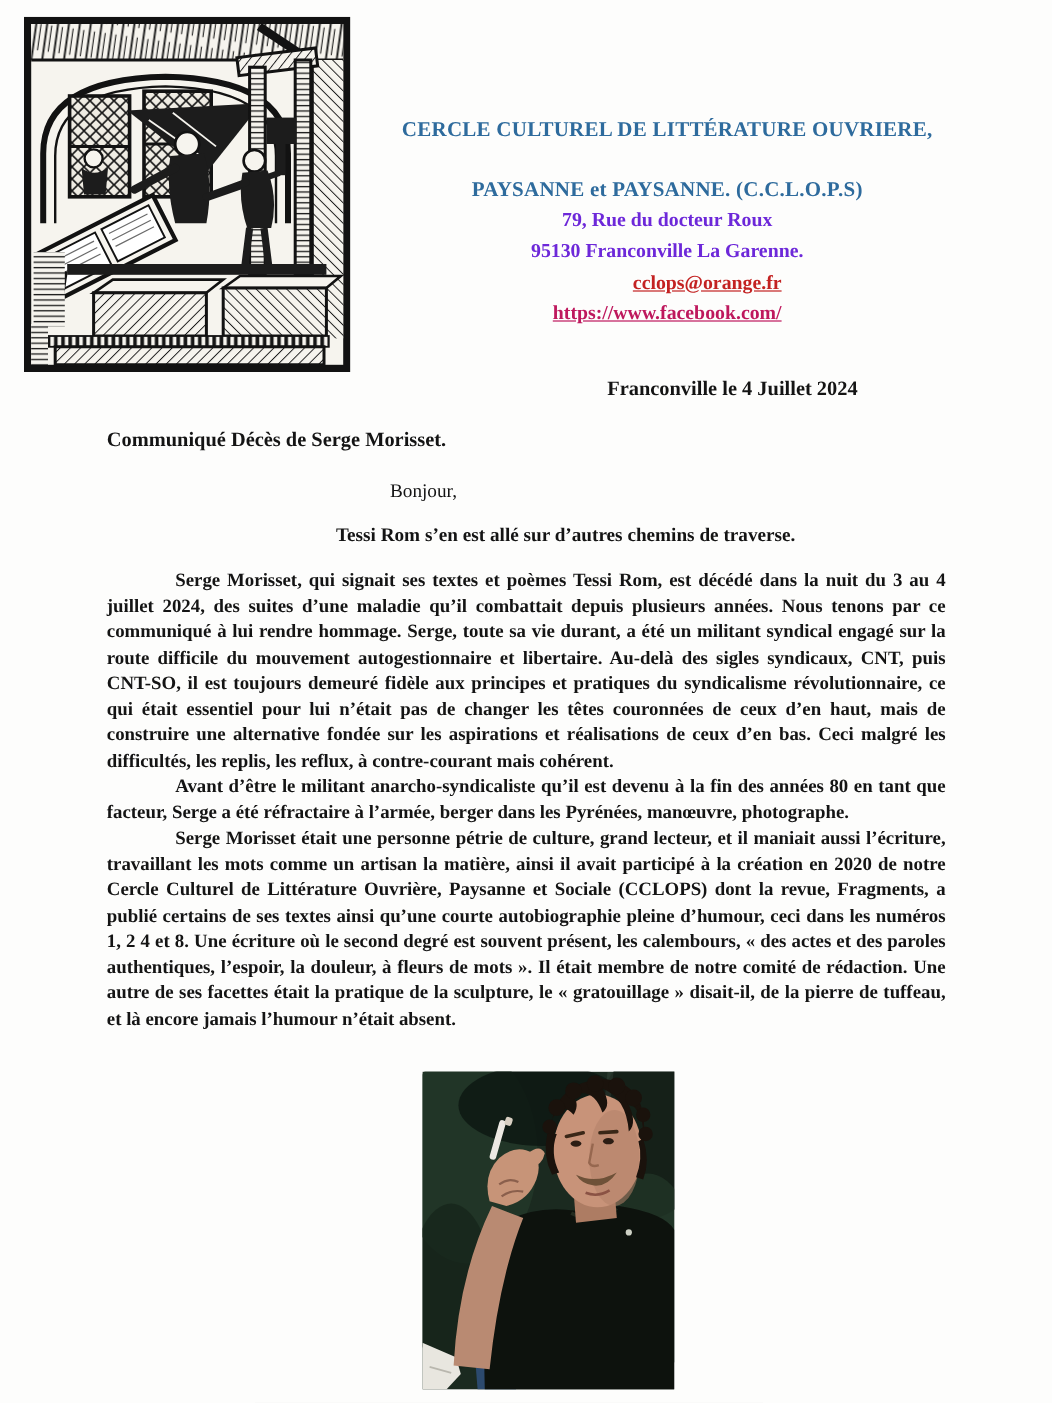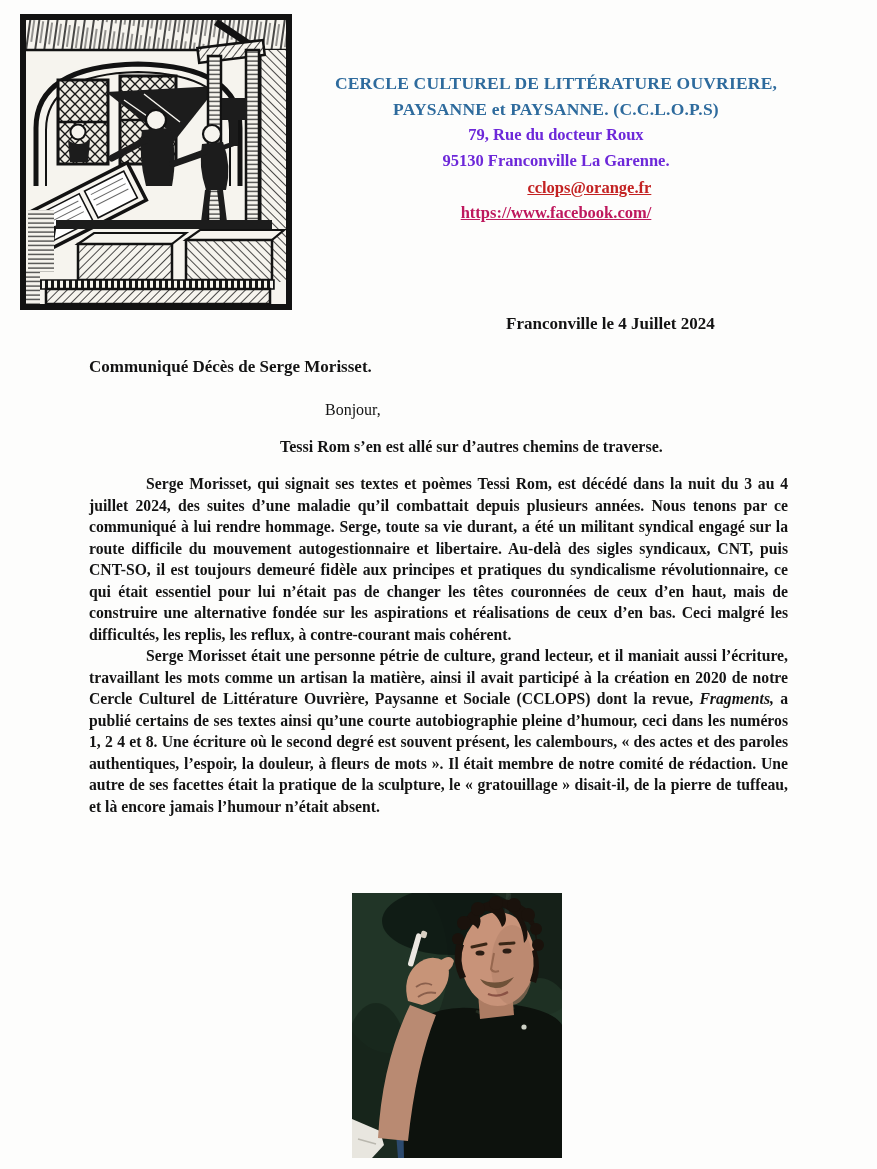--- a/index.html
+++ b/index.html
@@ -14,21 +14,21 @@
   }
   
   .woodcut{
     position:absolute;left:20px;top:14px;width:272px;height:296px;
   }
   .org-header{
     position:absolute;left:298px;top:70px;width:516px;
     text-align:center;line-height:26px;
   }
   .org-name{
-    font-weight:bold;font-size:17.5px;color:#2e6b9d;letter-spacing:.2px;
+    font-weight:bold;font-size:17.5px;color:#2e6b9d;letter-spacing:.2px;margin-top:24px;
   }
   .org-address{
     font-weight:bold;font-size:16.5px;color:#6d28d9;
   }
   .links{
     display:inline-block;text-align:right;margin-top:1px;
   }
   .link{
     display:block;font-weight:bold;font-size:16.5px;line-height:25px;
     text-decoration:underline;cursor:pointer;
@@ -51,21 +51,21 @@
   .headline{
     position:absolute;left:280px;top:438px;
     font-weight:bold;font-size:16px;font-family:Liberation Serif, serif;
   }
   .body-text{
     position:absolute;left:89px;top:473px;width:699px;
     font-weight:bold;font-size:15.7px;line-height:21.5px;
     text-align:justify;
   }
   .body-text p{margin:0;text-indent:57px;}
-  .italic{font-style:italic;margin-top:16px;}
+  .italic{margin-top:16px;}
   
   .photo{
     position:absolute;left:352px;top:893px;width:210px;height:265px;
   }
   svg{display:block;}
 </style>
 </head>
 <body>
 
 <div class="page">
@@ -174,20 +174,21 @@
     </div>
   </header>
 
   <div class="date-line">Franconville le 4 Juillet 2024</div>
   <div class="subject">Communiqué Décès de Serge Morisset.</div>
   <div class="greeting">Bonjour,</div>
   <div class="headline">Tessi Rom s’en est allé sur d’autres chemins de traverse.</div>
 
   <div class="body-text">
     <p>Serge Morisset, qui signait ses textes et poèmes Tessi Rom, est décédé dans la nuit du 3 au 4 juillet 2024, des suites d’une maladie qu’il combattait depuis plusieurs années. Nous tenons par ce communiqué à lui rendre hommage. Serge, toute sa vie durant, a été un militant syndical engagé sur la route difficile du mouvement autogestionnaire et libertaire. Au-delà des sigles syndicaux, CNT, puis CNT-SO, il est toujours demeuré fidèle aux principes et pratiques du syndicalisme révolutionnaire, ce qui était essentiel pour lui n’était pas de changer les têtes couronnées de ceux d’en haut, mais de construire une alternative fondée sur les aspirations et réalisations de ceux d’en bas. Ceci malgré les difficultés, les replis, les reflux, à contre-courant mais cohérent.</p>
+    <p>Avant d’être le militant anarcho-syndicaliste qu’il est devenu à la fin des années 80 en tant que facteur, Serge a été réfractaire à l’armée, berger dans les Pyrénées, manœuvre, photographe.</p>
     <p><span>Serge Morisset était une personne pétrie de culture, grand lecteur, et il maniait aussi l’écriture, travaillant les mots comme un artisan la matière, ainsi il avait participé à la création en 2020 de notre Cercle Culturel de Littérature Ouvrière, Paysanne et Sociale (CCLOPS) dont la revue, </span><span class="italic">Fragments,</span><span> a publié certains de ses textes ainsi qu’une courte autobiographie pleine d’humour, ceci dans les numéros 1, 2 4 et 8. Une écriture où le second degré est souvent présent, les calembours, «  des actes et des paroles authentiques, l’espoir, la douleur, à fleurs de mots ». Il était membre de notre comité de rédaction. Une autre de ses facettes était la pratique de la sculpture, le « gratouillage » disait-il, de la pierre de tuffeau, et là encore jamais l’humour n’était absent.</span></p>
   </div>
 
   <div class="photo">
     <svg width="210" height="265" viewBox="0 0 210 265" xmlns="http://www.w3.org/2000/svg">
 
       <rect width="210" height="265" fill="#1b2a20"></rect>
       <ellipse cx="38" cy="70" rx="58" ry="90" fill="#243a2a" opacity="0.75"></ellipse>
       <ellipse cx="100" cy="28" rx="70" ry="34" fill="#0d1711" opacity="0.8"></ellipse>
       <ellipse cx="190" cy="52" rx="46" ry="70" fill="#141f17" opacity="0.85"></ellipse>

